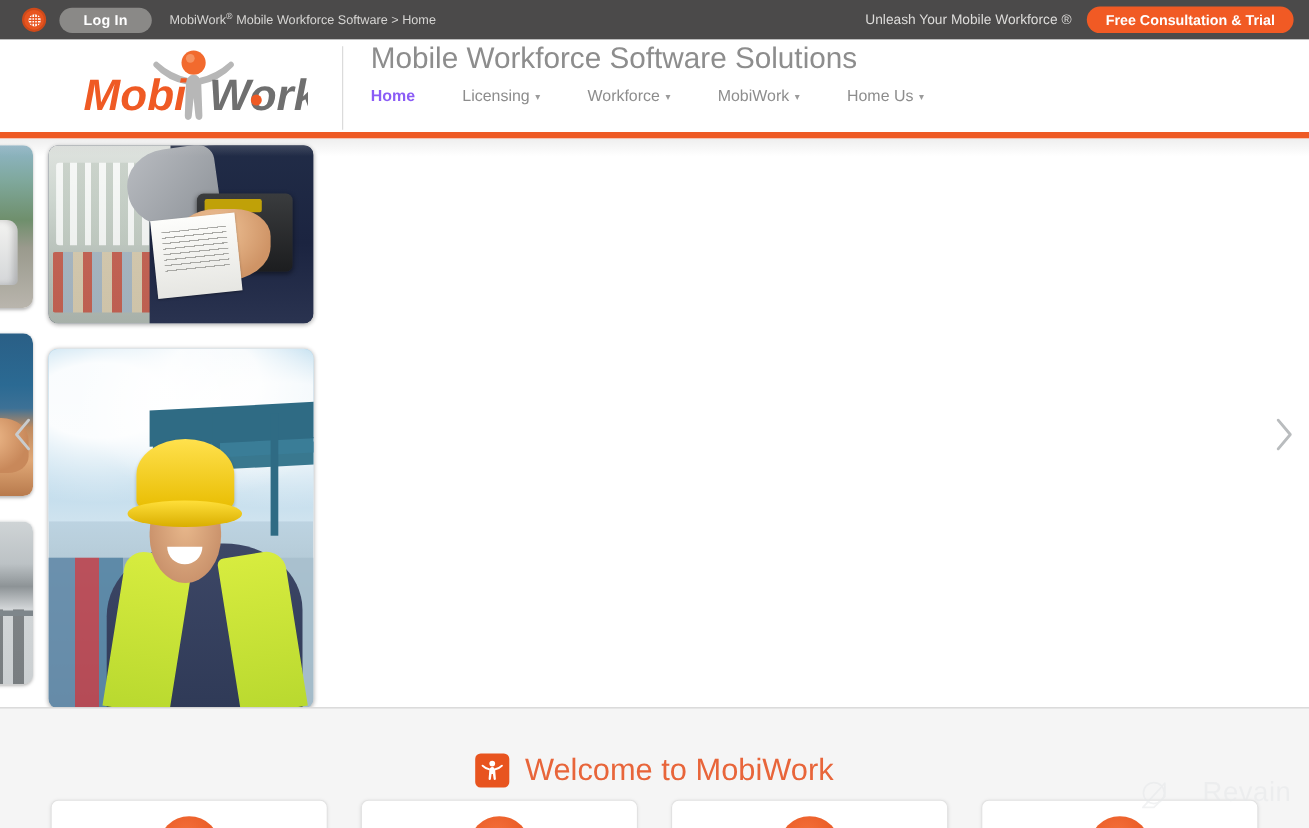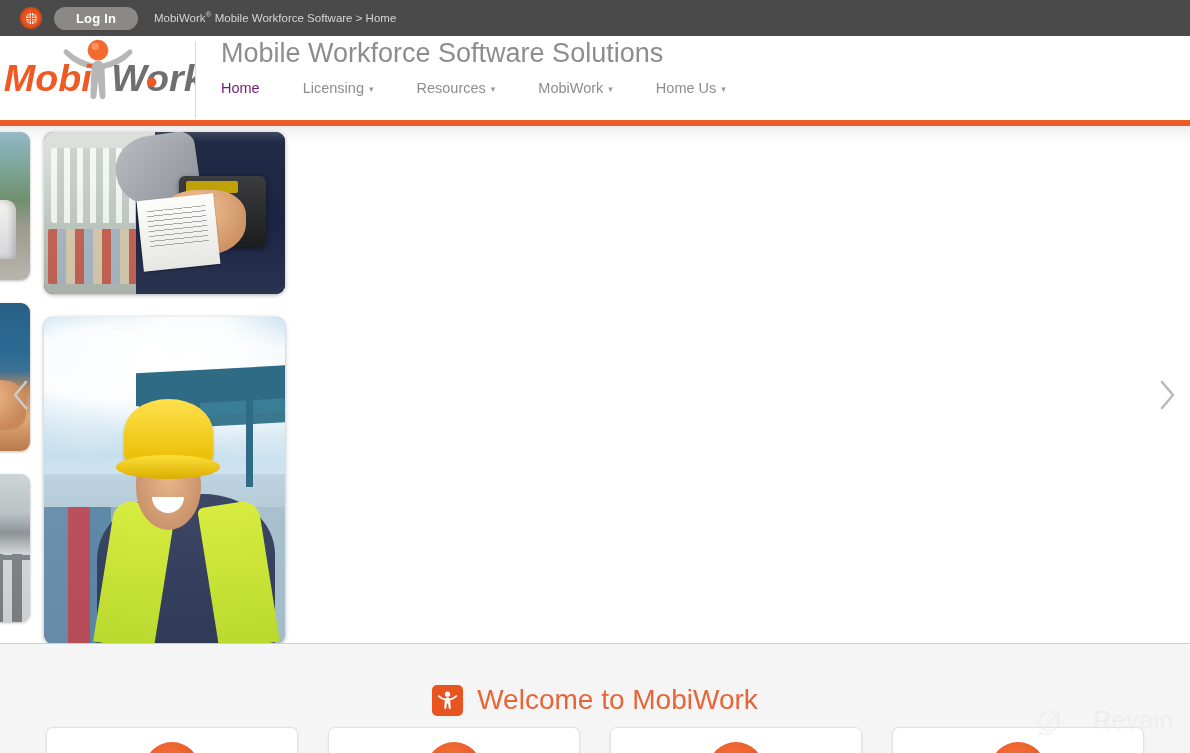--- a/index.html
+++ b/index.html
@@ -101,26 +101,27 @@
 
   
   .header {
     position: relative;
     height: 84px;
     background: #ffffff;
     display: flex;
     align-items: stretch;
   }
   .logo-zone {
-    width: 196px;
+    width: 272px;
     flex: none;
     position: relative;
     display: flex;
-    align-items: flex-start;
-    justify-content: center;
+    align-items: center;
+    justify-content: center;
+    padding-left: 40px;
   }
   .logo-zone::after {
     content: "";
     position: absolute;
     right: 0;
     top: 6px;
     bottom: 2px;
     width: 1px;
     background: #d8d8d8;
   }
@@ -149,22 +150,22 @@
   .navitem {
     font-size: 14.5px;
     color: #8d8d8d;
     margin-right: 43px;
     white-space: nowrap;
     cursor: pointer;
     line-height: 1;
   }
   .navitem:last-child { margin-right: 0; }
   .navitem.active {
-    color: #701a75;
-    font-weight: normal;
+    color: #8b5cf6;
+    font-weight: bold;
   }
   .caret {
     display: inline-block;
     margin-left: 5px;
     font-size: 9px;
     color: #9b9b9b;
     vertical-align: 1px;
   }
 
   .orange-rule {
@@ -535,20 +536,24 @@
         <line x1="6.5" y1="1" x2="6.5" y2="12"></line>
         <line x1="9" y1="1" x2="9" y2="12"></line>
       </g>
     </svg>
   </div>
 
   <button class="login-btn">Log In</button>
 
   <div class="breadcrumb"><span>MobiWork</span><sup>®</sup><span> Mobile Workforce Software &gt; Home</span></div>
 
+  <div class="topbar-right">
+    <span class="tagline">Unleash Your Mobile Workforce ®</span>
+    <button class="trial-btn">Free Consultation &amp; Trial</button>
+  </div>
 </div>
 
 <div class="header">
 
   <div class="logo-zone">
     <svg class="logo-svg" width="208" height="68" viewBox="0 0 208 68" aria-hidden="true">
 
       <g>
         <circle cx="104" cy="13" r="11" fill="#f26a2e"></circle>
         <circle cx="101" cy="9" r="4" fill="#f7a072" opacity=".75"></circle>
@@ -568,21 +573,21 @@
     <div class="site-title">Mobile Workforce Software Solutions</div>
 
     <nav class="mainnav">
       <span class="navitem active">
         <span>Home</span>
       </span>
       <span class="navitem">
         <span>Licensing</span><span class="caret">▾</span>
       </span>
       <span class="navitem">
-        <span>Resources</span><span class="caret">▾</span>
+        <span>Workforce</span><span class="caret">▾</span>
       </span>
       <span class="navitem">
         <span>MobiWork</span><span class="caret">▾</span>
       </span>
       <span class="navitem">
         <span>Home Us</span><span class="caret">▾</span>
       </span>
     </nav>
   </div>
 </div>

